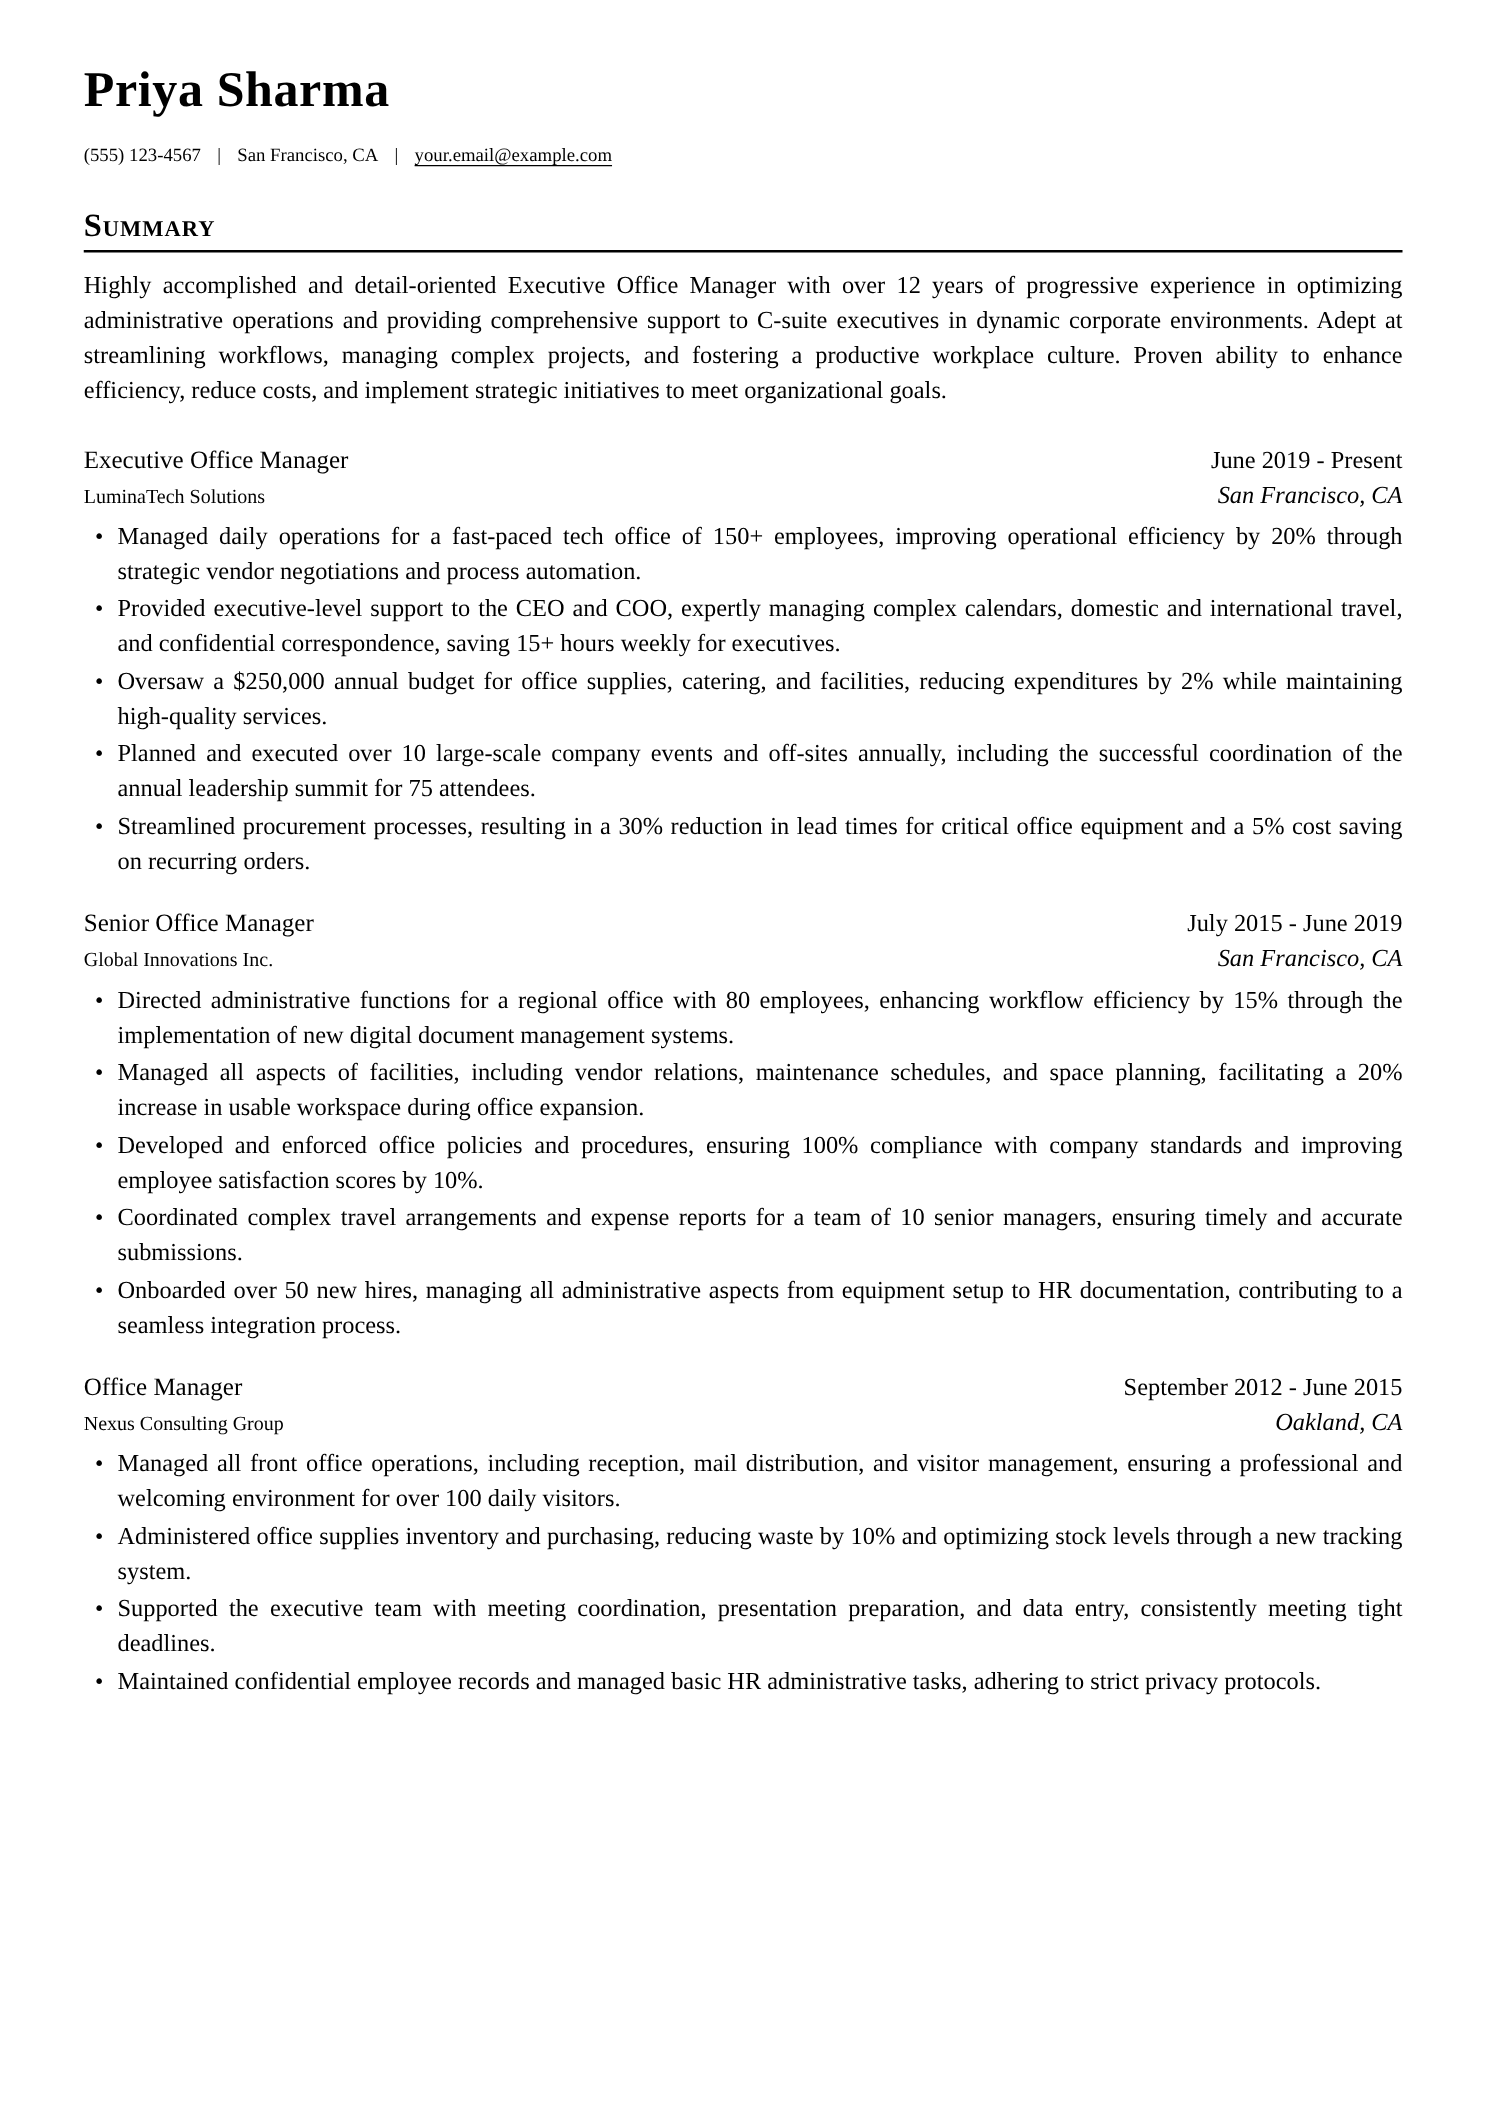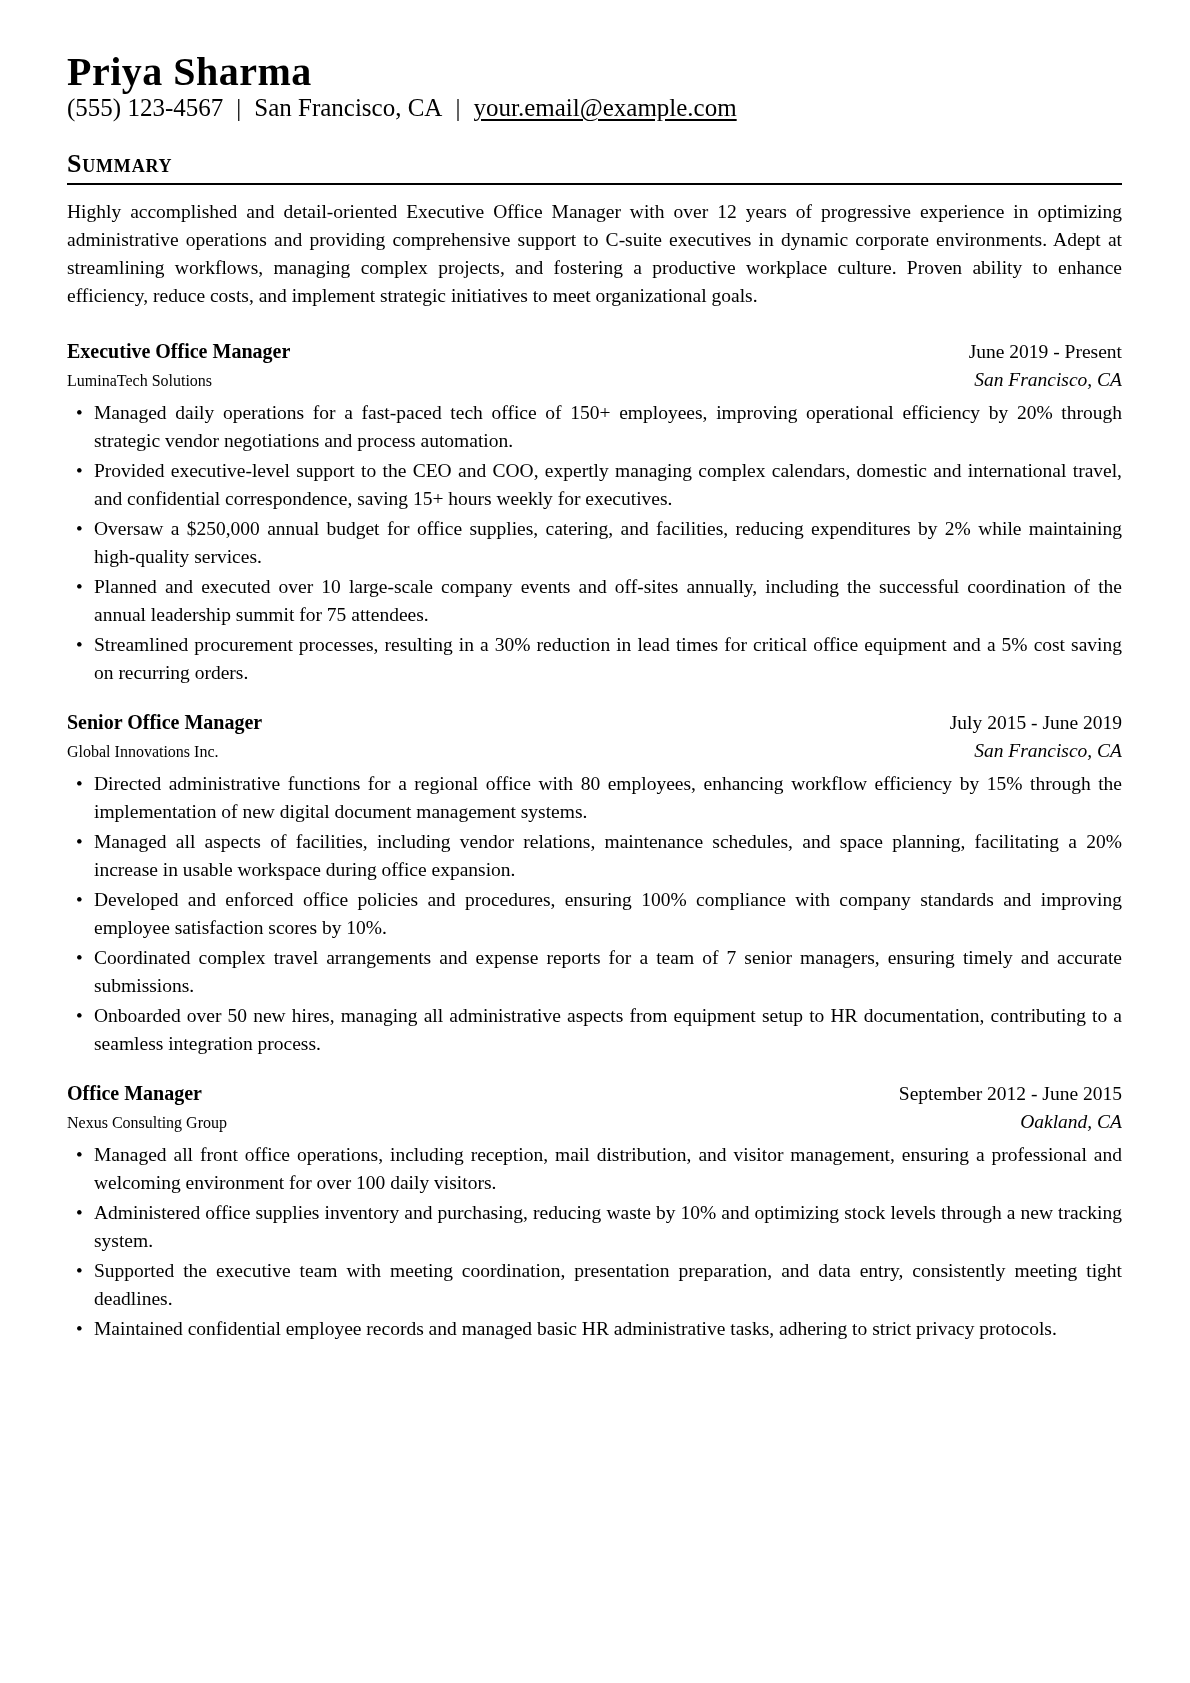--- a/index.html
+++ b/index.html
@@ -16,21 +16,22 @@
     -webkit-hyphens: auto;
     hyphens: auto;
   }
   .name {
     font-size: 40px;
     line-height: 44px;
     font-weight: bold;
     letter-spacing: 0.5px;
   }
   .contact-line {
-    font-size: 25px;
+    margin-top: 17px;
+    font-size: 15px;
     white-space: nowrap;
   }
   .contact-line .sep {
     display: inline-block;
     margin: 0 13px;
   }
   .email-link {
     color: #000000;
     text-decoration: underline;
     text-underline-offset: 3px;
@@ -51,21 +52,21 @@
   .para {
     text-align: justify;
   }
   .job { margin-top: 21px; }
   .job:first-child { margin-top: 0; }
   .job-row {
     display: flex;
     justify-content: space-between;
     align-items: baseline;
   }
-  .job-title { font-weight: bold; font-size: 20px; }
+  .job-title { font-weight: normal; font-size: 20px; }
   .job-dates { font-size: 19.5px; }
   .job-company { font-size: 16px; }
   .job-location { font-style: italic; font-size: 19.5px; }
   ul.bullets {
     list-style: none;
     margin-top: 4px;
   }
   ul.bullets li {
     position: relative;
     padding-left: 27px;
@@ -124,21 +125,21 @@
         <span class="job-dates">July 2015 - June 2019</span>
       </div>
       <div class="job-row">
         <span class="job-company">Global Innovations Inc.</span>
         <span class="job-location">San Francisco, CA</span>
       </div>
       <ul class="bullets">
         <li>Directed administrative functions for a regional office with 80 employees, enhancing workflow efficiency by 15% through the implementation of new digital document management systems.</li>
         <li>Managed all aspects of facilities, including vendor relations, maintenance schedules, and space planning, facilitating a 20% increase in usable workspace during office expansion.</li>
         <li>Developed and enforced office policies and procedures, ensuring 100% compliance with company standards and improving employee satisfaction scores by 10%.</li>
-        <li>Coordinated complex travel arrangements and expense reports for a team of 7 senior managers, ensuring timely and accurate submissions.</li>
+        <li>Coordinated complex travel arrangements and expense reports for a team of 10 senior managers, ensuring timely and accurate submissions.</li>
         <li>Onboarded over 50 new hires, managing all administrative aspects from equipment setup to HR documentation, contributing to a seamless integration process.</li>
       </ul>
     </div>
 
     <div class="job">
       <div class="job-row">
         <span class="job-title">Office Manager</span>
         <span class="job-dates">September 2012 - June 2015</span>
       </div>
       <div class="job-row">

